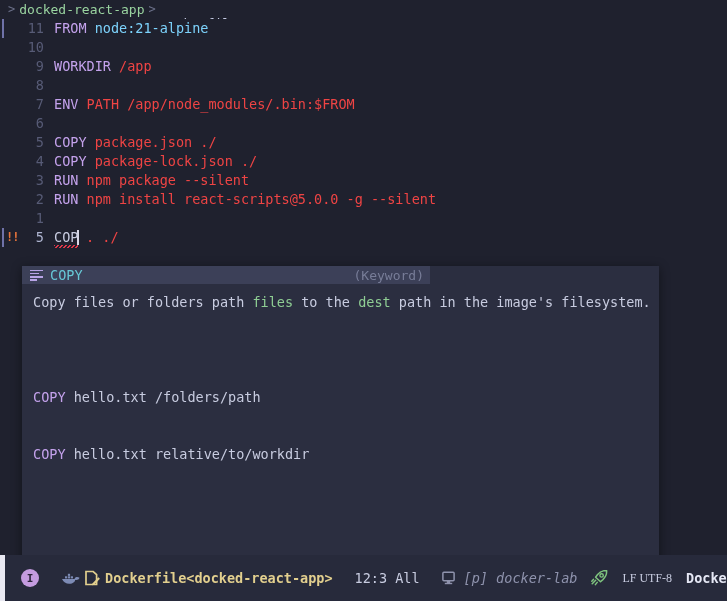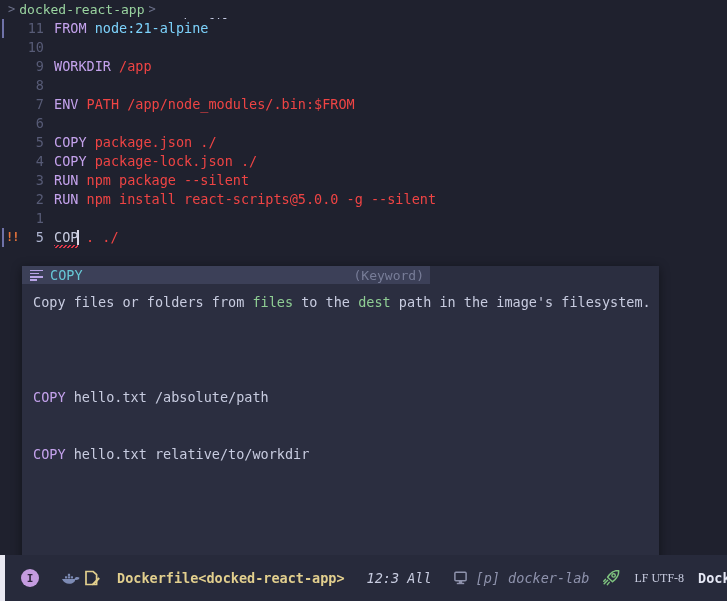--- a/index.html
+++ b/index.html
@@ -209,23 +209,23 @@
 
   .whale-icon { flex: 0 0 20px; line-height: 0; }
   .file-icon  { flex: 0 0 17px; line-height: 0; margin-left: 3px; }
   .monitor-icon { flex: 0 0 14px; line-height: 0; }
   .rocket-icon { flex: 0 0 17px; line-height: 0; }
 
   .sb-filename {
     color: #e2cf8e;
     font-weight: bold;
     font-size: 13.5px;
-    margin-left: 16px;
-  }
-  .sb-pos { color: #c8cce0; font-size: 13.5px; font-style: italic; }
+    margin-left: 4px;
+  }
+  .sb-pos { color: #c8cce0; font-size: 13.5px; }
   .sb-project {
     color: #8f93ad;
     font-style: italic;
     font-size: 13.5px;
   }
   .sb-enc { color: #c8cce0; font-size: 12px; font-family: Liberation Serif, serif; }
   .sb-type {
     color: #e6e8f5;
     font-weight: bold;
     font-size: 13.5px;
@@ -269,23 +269,23 @@
     <div id="popup-header">
       <span class="kw-icon">
           <i></i>
           <i></i>
           <i></i>
           <i></i>
         </span>
       <span class="kwname">COPY</span>
       <span class="kwkind">(Keyword)</span>
     </div>
-    <div id="popup-body"><span>Copy files or folders from </span><span class="hl-arg">files</span><span> to the </span><span class="hl-arg">dest</span><span> path in the image's filesystem.</span>
+    <div id="popup-body"><span>Copy files or folders path </span><span class="hl-arg">files</span><span> to the </span><span class="hl-arg">dest</span><span> path in the image's filesystem.</span>
       <div class="popup-gap"></div>
-      <div><span class="ex-kw">COPY</span><span> hello.txt /absolute/path</span></div>
+      <div><span class="ex-kw">COPY</span><span> hello.txt /folders/path</span></div>
       <div><span class="ex-kw">COPY</span><span> hello.txt relative/to/workdir</span></div>
       <div class="popup-gap"></div>
       
     </div>
   </div>
 </div>
 
 <div id="statusbar">
   <span class="edge-bar"></span>
 

